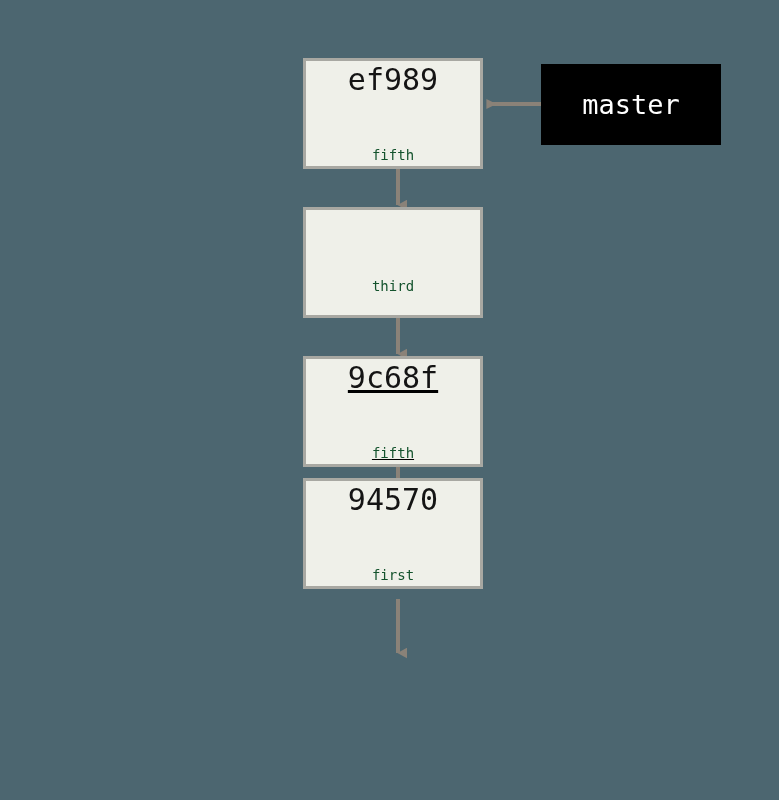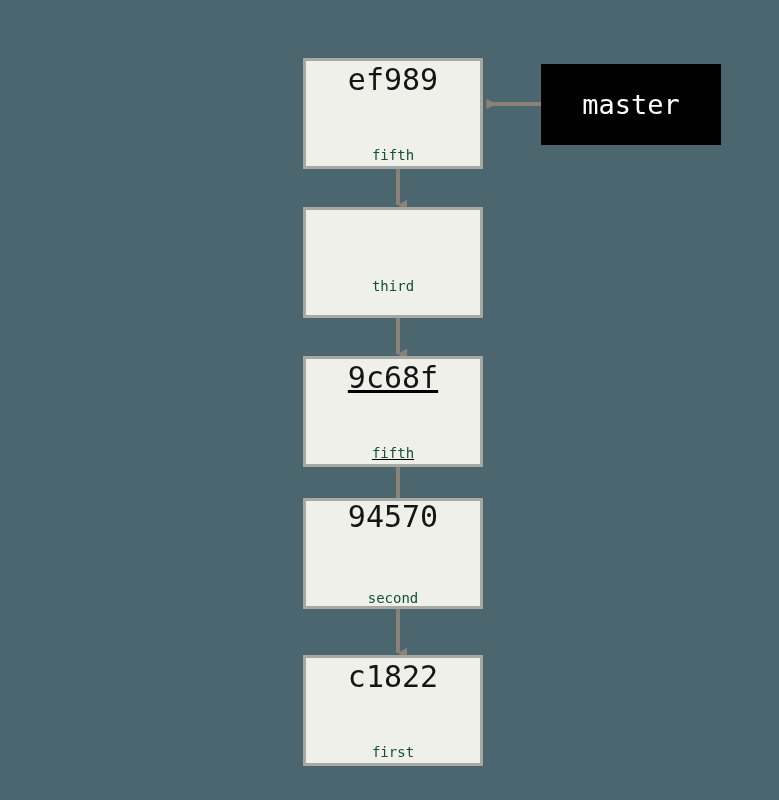--- a/index.html
+++ b/index.html
@@ -47,21 +47,21 @@
     font-size: 14px;
     line-height: 1.05;
     color: #14532d;
     letter-spacing: 0px;
     margin-top: 48px;
   }
 
   .node-0 { top: 58px; }
   .node-1 { top: 207px; }
   .node-2 { top: 356px; text-decoration: underline; }
-  .node-3 { top: 498px; justify-content: space-between; }
+  .node-3 { top: 478px; }
   .node-4 { top: 655px; }
 
   
   .branch-label {
     position: absolute;
     left: 541px;
     top: 64px;
     width: 180px;
     height: 81px;
     background: #000000;
@@ -119,25 +119,21 @@
     <div class="commit-message">third</div>
   </div>
 
   <div class="commit-node node-2">
     <div class="commit-hash">9c68f</div>
     <div class="commit-message">fifth</div>
   </div>
 
   <div class="commit-node node-3">
     <div class="commit-hash">94570</div>
-    <div class="commit-message">second</div>
+    <div class="commit-message">first</div>
   </div>
 
-  <div class="commit-node node-4">
-    <div class="commit-hash">c1822</div>
-    <div class="commit-message">first</div>
-  </div>
 
   <div class="branch-label">
     <span class="branch-label-text">master</span>
   </div>
 
 </div>
 
 </body></html>

